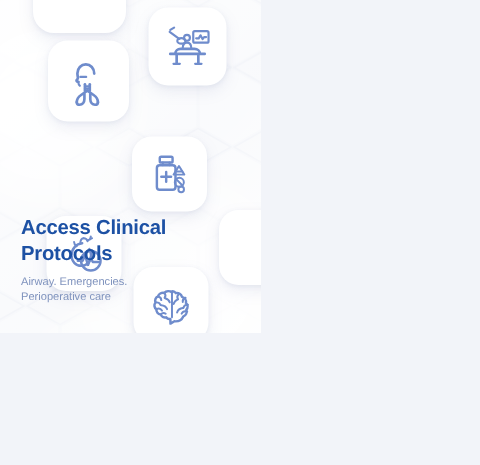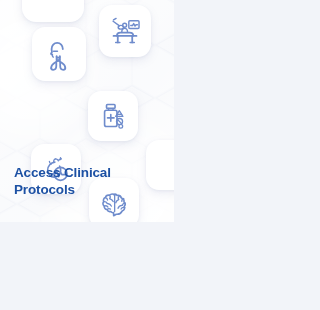--- a/index.html
+++ b/index.html
@@ -251,15 +251,17 @@
       <path class="stroke-thin" d="M25.2 15.0 c-1.9 0.9 -3.2 2.3 -3.6 4.0"></path>
       <path class="stroke-thin" d="M29.6 22.4 c-2.5 0.3 -4.4 1.8 -5.0 3.8"></path>
     </svg>
   </div>
 
   <div class="card" id="card-partial-r"></div>
 
   <div id="text-block">
     <h1 id="headline">Access Clinical
 Protocols</h1>
+    <p id="subline">Airway. Emergencies.
+Perioperative care</p>
   </div>
 
 </div>
 
 </body></html>

